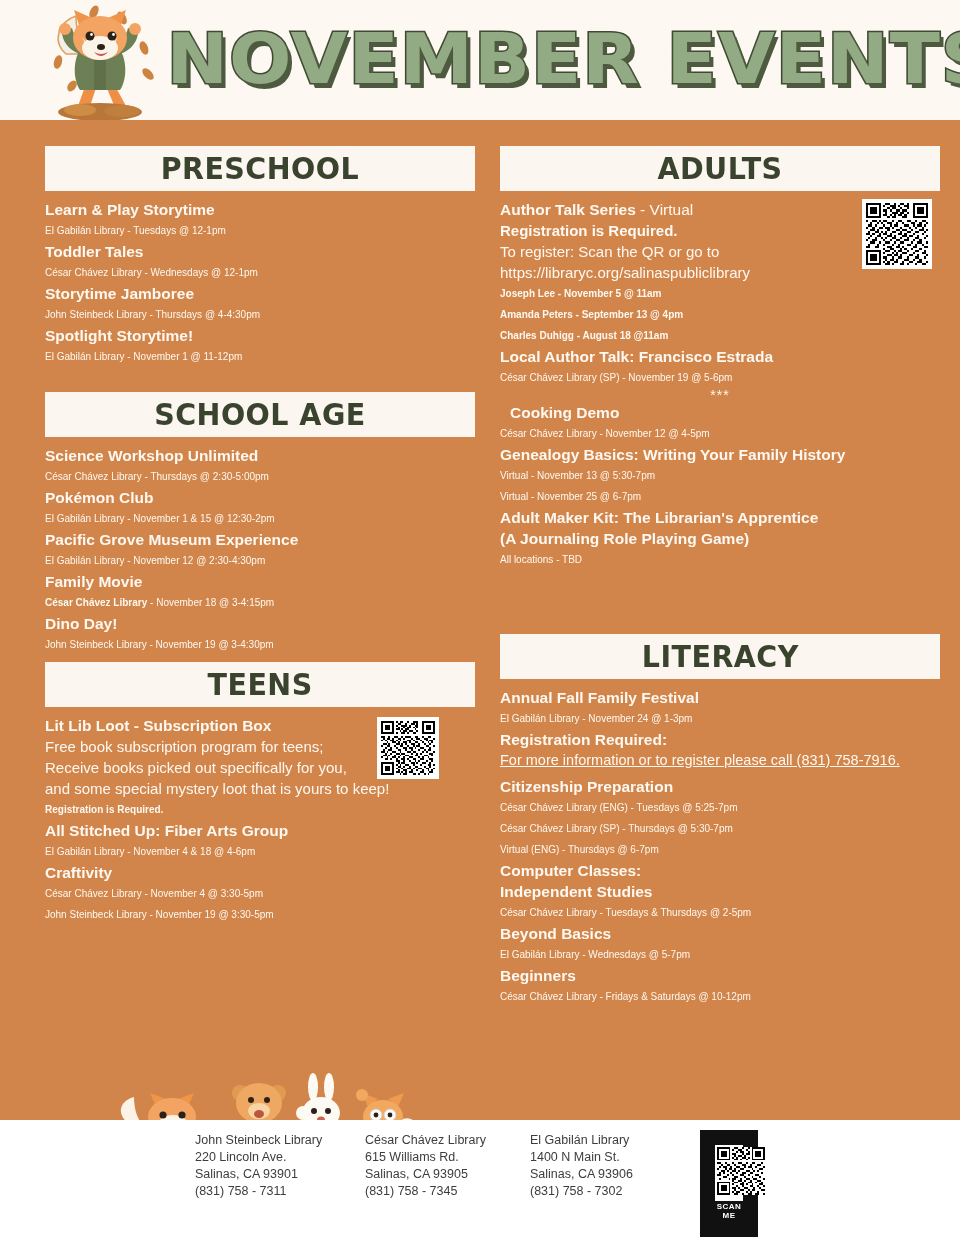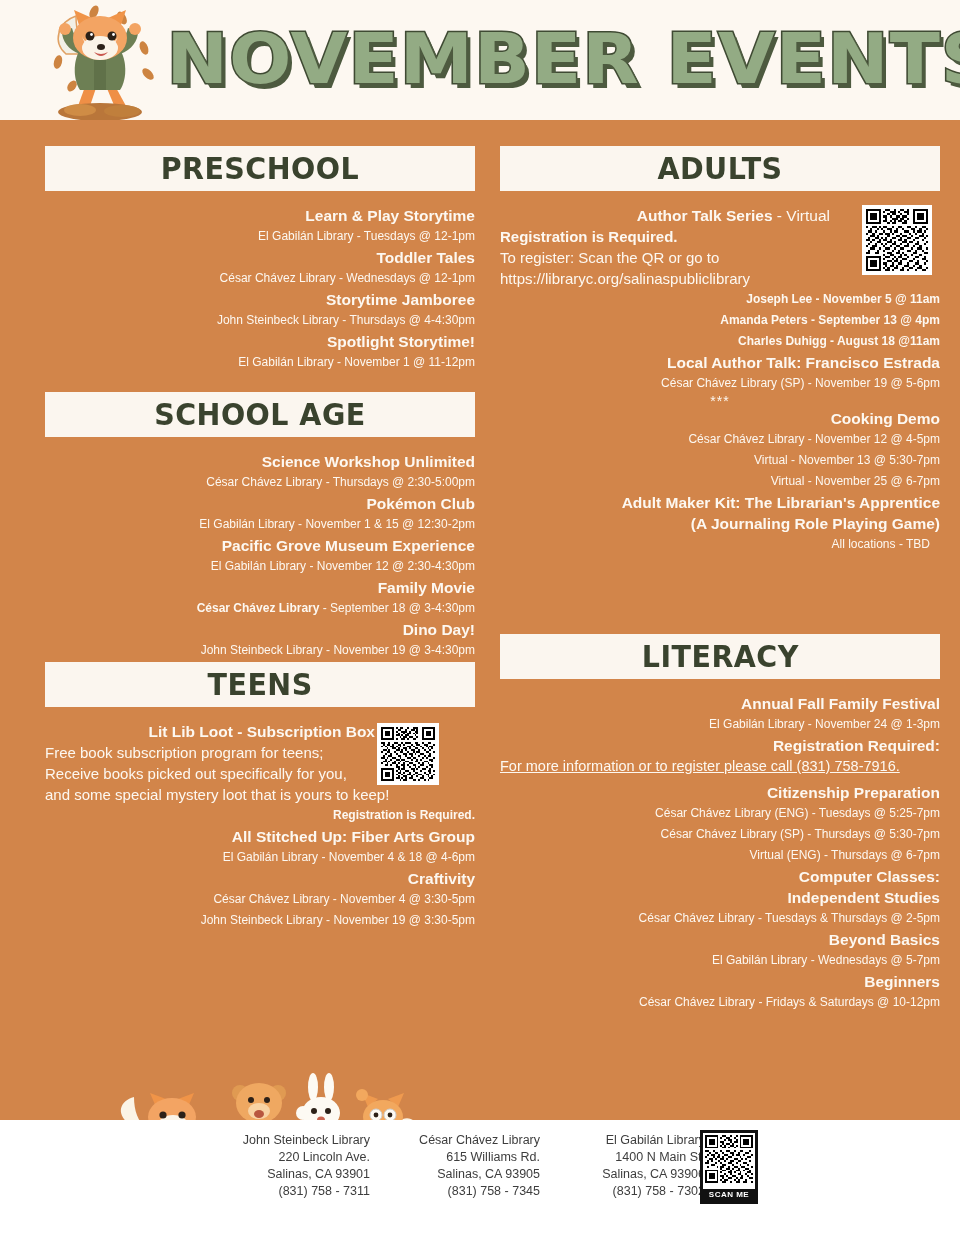--- a/index.html
+++ b/index.html
@@ -45,47 +45,45 @@
   .column { position: absolute; top: 0; }
   #col-left  { left: 45px;  width: 430px; }
   #col-right { left: 500px; width: 440px; }
 
   .section { position: absolute; left: 0; width: 100%; }
 
   .sec-header {
     background: #fbf6ef;
     text-align: center;
     padding: 4px 0 5px 0;
-    margin-bottom: 14px;
+    margin-bottom: 8px;
   }
   .sec-header-text {
     font-family: "DejaVu Sans", sans-serif;
     font-weight: bold;
     font-size: 31px;
     color: #3a432e;
     letter-spacing: .5px;
     line-height: 36px;
     display: inline-block;
     transform: scaleX(.92);
   }
   .ev-title {
     font-weight: bold;
     font-size: 15.5px;
     line-height: 21px;
     color: #fdf8f1;
     white-space: nowrap;
-    text-align: right;
   }
   .ev-title .reg { font-weight: normal; }
   .ev-title .bd  { font-weight: bold; }
   .ev-det {
-    font-size: 12px;
+    font-size: 10px;
     line-height: 21px;
     color: #fdf8f1;
-    text-align: right;
     white-space: nowrap;
   }
   .ev-det.bold { font-weight: bold; }
   .ev-det .bd { font-weight: bold; }
   .ev-note {
     font-size: 15px; line-height: 21px; color: #fdf8f1;
   }
   .ev-note.bold { font-weight: bold; }
   .ind1 { padding-left: 10px; }
   .underline-line { text-decoration: underline; font-weight: normal; font-size: 14.5px; }
@@ -99,21 +97,21 @@
   }
   .qr-grid { display: block; image-rendering: pixelated; }
 
   
   #footer {
     position: absolute; left: 0; top: 1120px; width: 960px; height: 123px;
     background: #ffffff;
   }
   .addr {
     position: absolute; top: 12px;
-    text-align: right;
+    text-align: left;
     font-size: 12.5px;
     line-height: 17px;
     color: #3d3d3d;
     font-family: "Liberation Sans", sans-serif;
   }
   #addr-0 { left: 195px; width: 175px; }
   #addr-1 { left: 365px; width: 175px; }
   #addr-2 { left: 530px; width: 175px; }
 
   #footer-qr { position: absolute; left: 700px; top: 10px; width: 58px; }
@@ -214,21 +212,21 @@
       <div>
         <div class="ev-title">Pokémon Club</div>
         <div class="ev-det">El Gabilán Library - November 1 &amp; 15 @ 12:30-2pm</div>
       </div>
       <div>
         <div class="ev-title">Pacific Grove Museum Experience</div>
         <div class="ev-det">El Gabilán Library - November 12 @ 2:30-4:30pm</div>
       </div>
       <div>
         <div class="ev-title">Family Movie</div>
-        <div class="ev-det"><span class="bd">César Chávez Library</span><span> - September 18 @ 3-4:30pm</span></div>
+        <div class="ev-det"><span class="bd">César Chávez Library</span><span> - November 18 @ 3-4:15pm</span></div>
       </div>
       <div>
         <div class="ev-title">Dino Day!</div>
         <div class="ev-det">John Steinbeck Library - November 19 @ 3-4:30pm</div>
       </div>
     </div>
 
     <div class="section" style="top:542px;">
       <div class="sec-header">
         <span class="sec-header-text">TEENS</span>
@@ -708,20 +706,21 @@
         <div class="ev-det">César Chávez Library (SP) - November 19 @ 5-6pm</div>
       </div>
 
       <div class="stars">***</div>
 
       <div>
         <div class="ev-title ind1">Cooking Demo</div>
         <div class="ev-det">César Chávez Library - November 12 @ 4-5pm</div>
       </div>
       <div>
+        <div class="ev-title">Genealogy Basics: Writing Your Family History</div>
         <div class="ev-det">Virtual - November 13 @ 5:30-7pm</div>
       </div>
       <div>
         <div class="ev-det">Virtual - November 25 @ 6-7pm</div>
       </div>
       <div>
         <div class="ev-title">Adult Maker Kit: The Librarian's Apprentice</div>
         <div class="ev-title">(A Journaling Role Playing Game)</div>
         <div class="ev-det" style="padding-right:10px;">All locations - TBD</div>
       </div>
@@ -861,21 +860,21 @@
     <div>(831) 758 - 7345</div>
   </div>
   <div class="addr" id="addr-2">
     <div>El Gabilán Library</div>
     <div>1400 N Main St.</div>
     <div>Salinas, CA 93906</div>
     <div>(831) 758 - 7302</div>
   </div>
 
   <div id="footer-qr">
-    <div style="background:#111; padding:3px;">
+    <div style="background:#111; padding:15px;">
       <div style="background:#fff; padding:2px;">
         <svg width="48" height="48" viewBox="0 0 25 25" shape-rendering="crispEdges">
           <rect width="25" height="25" fill="#fff"></rect>
           <g fill="#000">
             <rect x="0" y="0" width="7" height="1"></rect>
               <rect x="0" y="6" width="7" height="1"></rect>
             <rect x="0" y="0" width="1" height="7"></rect>
               <rect x="6" y="0" width="1" height="7"></rect>
               <rect x="2" y="2" width="3" height="3"></rect>
             <rect x="18" y="0" width="7" height="1"></rect>

